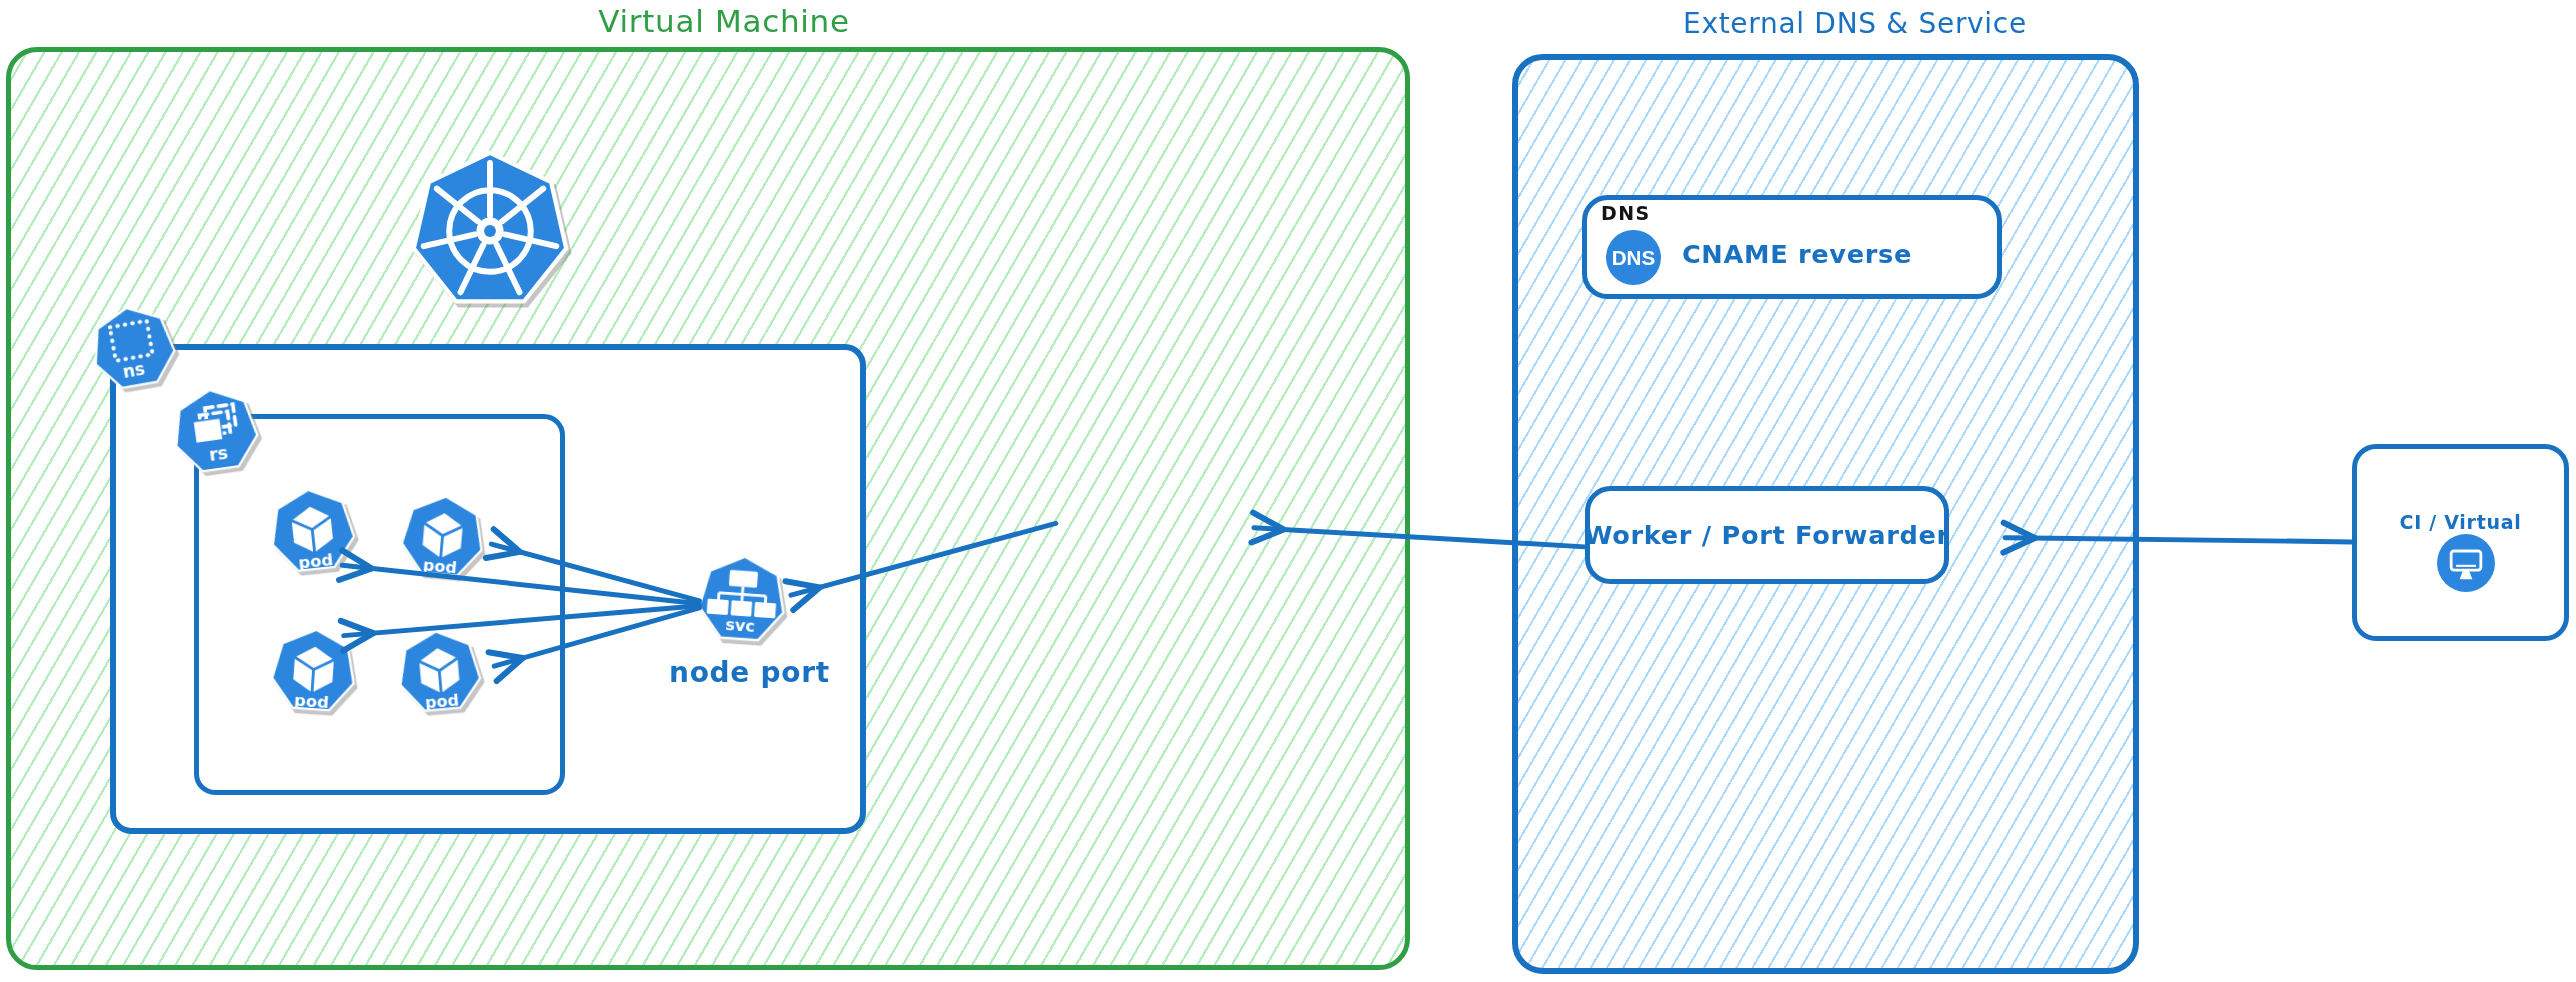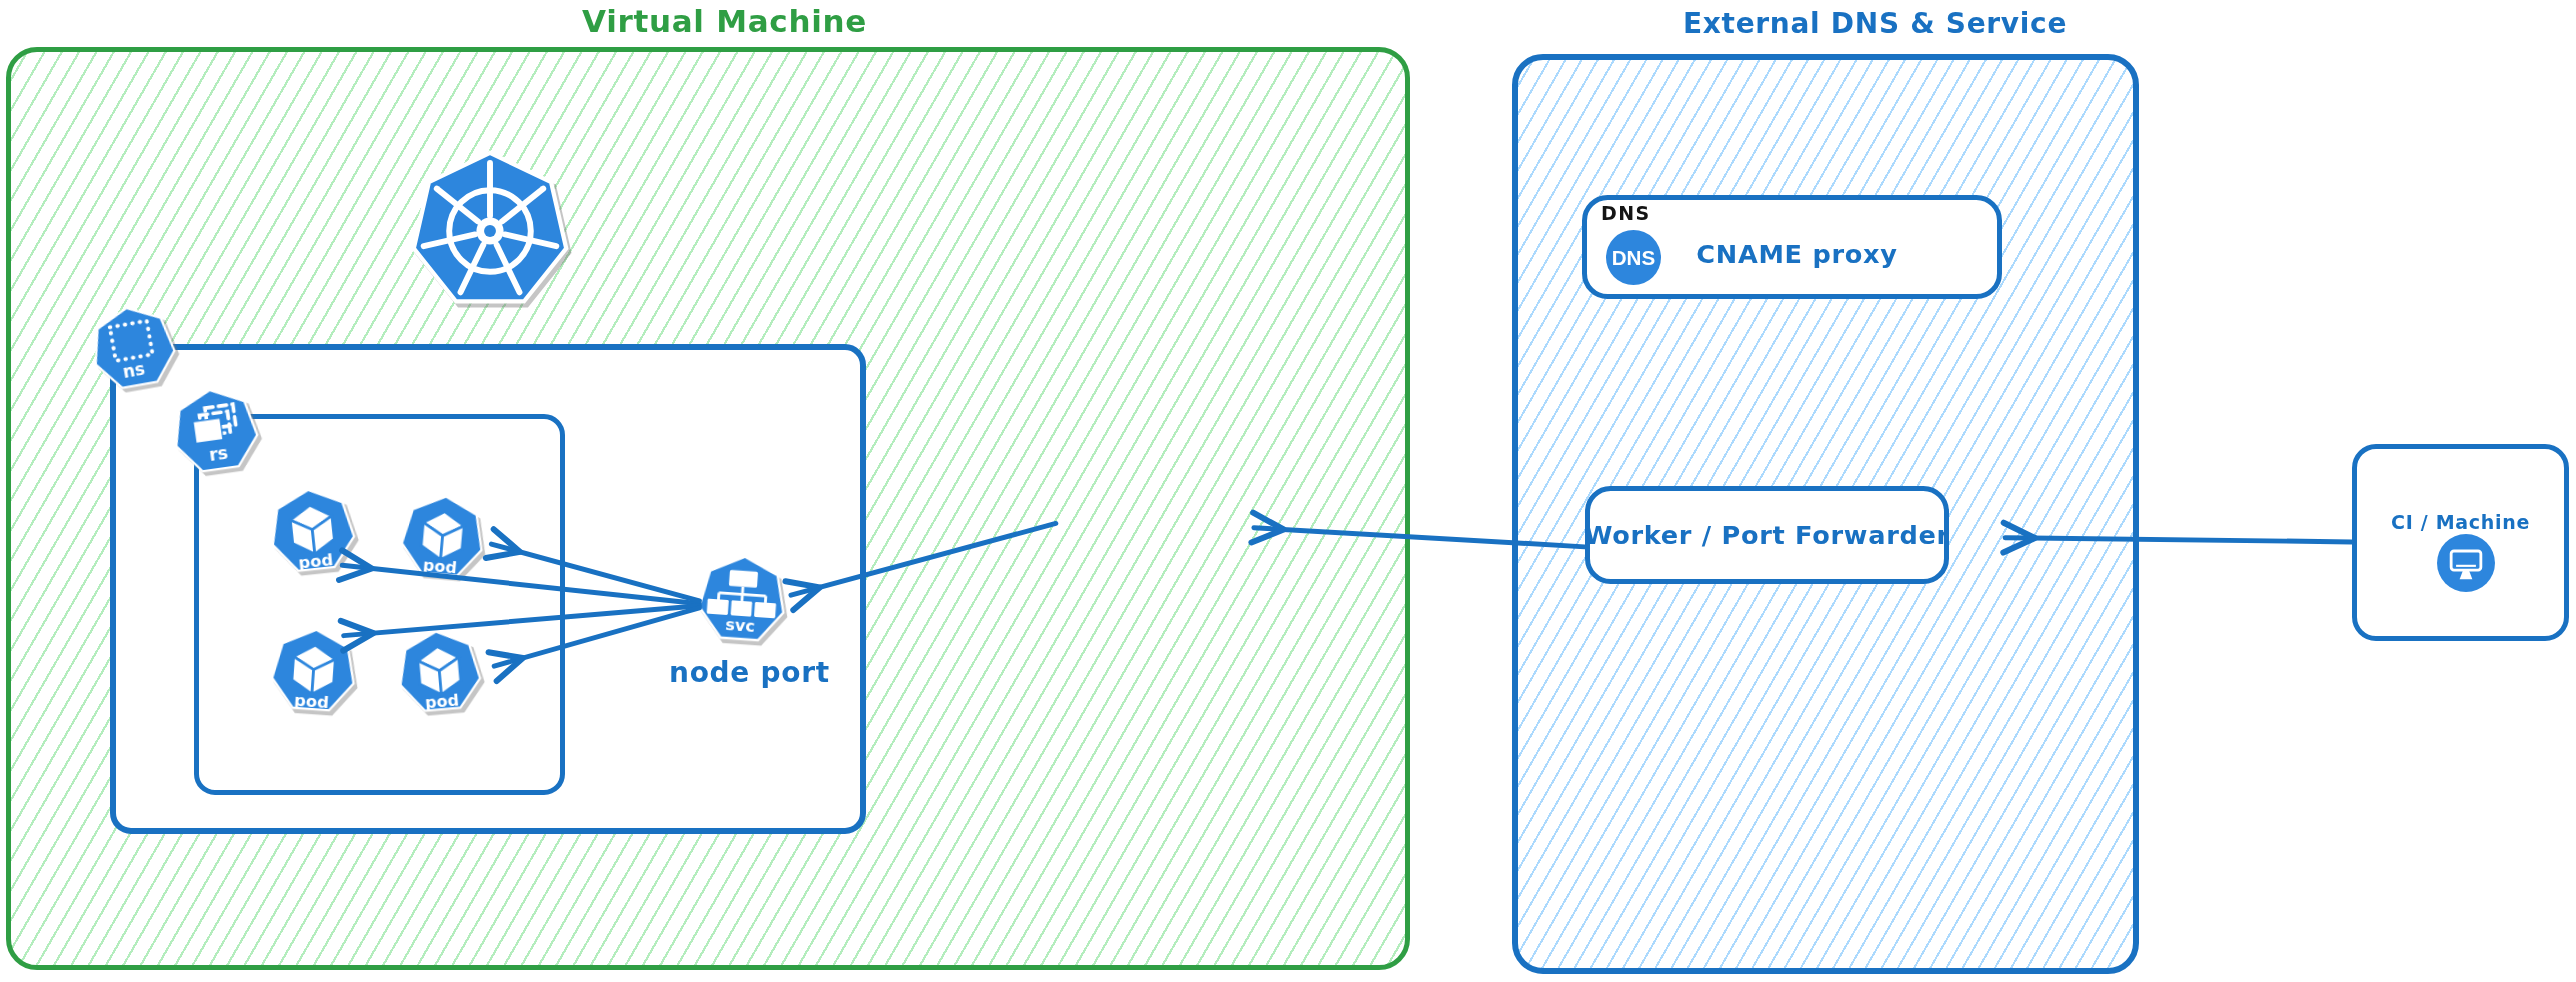--- a/index.html
+++ b/index.html
@@ -13,21 +13,21 @@
     left:5.7px;top:47px;width:1404px;height:923px;
     border:5px solid #2f9e44;
     background:repeating-linear-gradient(120deg,rgba(255,255,255,0) 0 12.8px,rgba(105,219,124,0.50) 12.8px 15px);
   }
   .group.ext{
     left:1512px;top:54px;width:627px;height:920px;
     border:6.4px solid #1971c2;
     background:repeating-linear-gradient(120deg,rgba(255,255,255,0) 0 12px,rgba(116,192,252,0.60) 12px 14px);
   }
   
-  .gtitle{position:absolute;text-align:center;font-size:31px;font-weight:700;white-space:nowrap;letter-spacing:0.7px;}
+  .gtitle{position:absolute;text-align:center;font-size:31px;font-weight:400;white-space:nowrap;letter-spacing:0.7px;}
   .gtitle.vm-t{left:582px;top:2.8px;width:284px;color:#2f9e44;}
   .gtitle.ext-t{left:1683px;top:7px;width:327px;color:#1971c2;font-size:28px;}
   
   .wbox{position:absolute;box-sizing:border-box;background:#ffffff;}
   .ns-box{left:110px;top:344px;width:756px;height:490px;border:6.4px solid #1971c2;border-radius:21px;}
   .rs-box{left:194px;top:414px;width:371px;height:381px;border:5px solid #1971c2;border-radius:21px;}
   
   .nodebox{position:absolute;box-sizing:border-box;background:#ffffff;display:flex;align-items:center;justify-content:center;white-space:nowrap;}
   .rp-box{left:1056px;top:479px;width:196px;height:89px;border:5px solid #2f9e44;border-radius:21px;color:#2f9e44;font-size:23px;font-weight:600;letter-spacing:0.7px;}
   .dns-box{left:1582px;top:195px;width:420px;height:104px;border:5.7px solid #1971c2;border-radius:25.6px;}
@@ -138,28 +138,28 @@
   </svg>
 
   <div class="nodeport-label">node port</div>
 
 
   <div class="nodebox dns-box"></div>
   <div class="dns-tag">DNS</div>
   <div class="dns-badge">
     <span>DNS</span>
   </div>
-  <div class="cname-label">CNAME proxy</div>
+  <div class="cname-label">CNAME reverse</div>
 
   <div class="nodebox worker-box">
     <span>Worker / Port Forwarder</span>
   </div>
 
   <div class="nodebox ci-box"></div>
-  <div class="ci-label">CI / Machine</div>
+  <div class="ci-label">CI / Virtual</div>
   <div class="ci-badge">
     <svg width="58" height="58" viewBox="-41 -41 82 82">
       <rect x="-21" y="-17" width="42" height="27" rx="4" fill="none" stroke="#ffffff" stroke-width="4"></rect>
       <line x1="-14" y1="4" x2="14" y2="4" stroke="#ffffff" stroke-width="3"></line>
       <polygon points="-4,10 4,10 9,23 -9,23" fill="#ffffff"></polygon>
     </svg>
   </div>
 
   <svg class="overlay" viewBox="0 0 3628 1384" width="2576" height="983">
     <defs>

